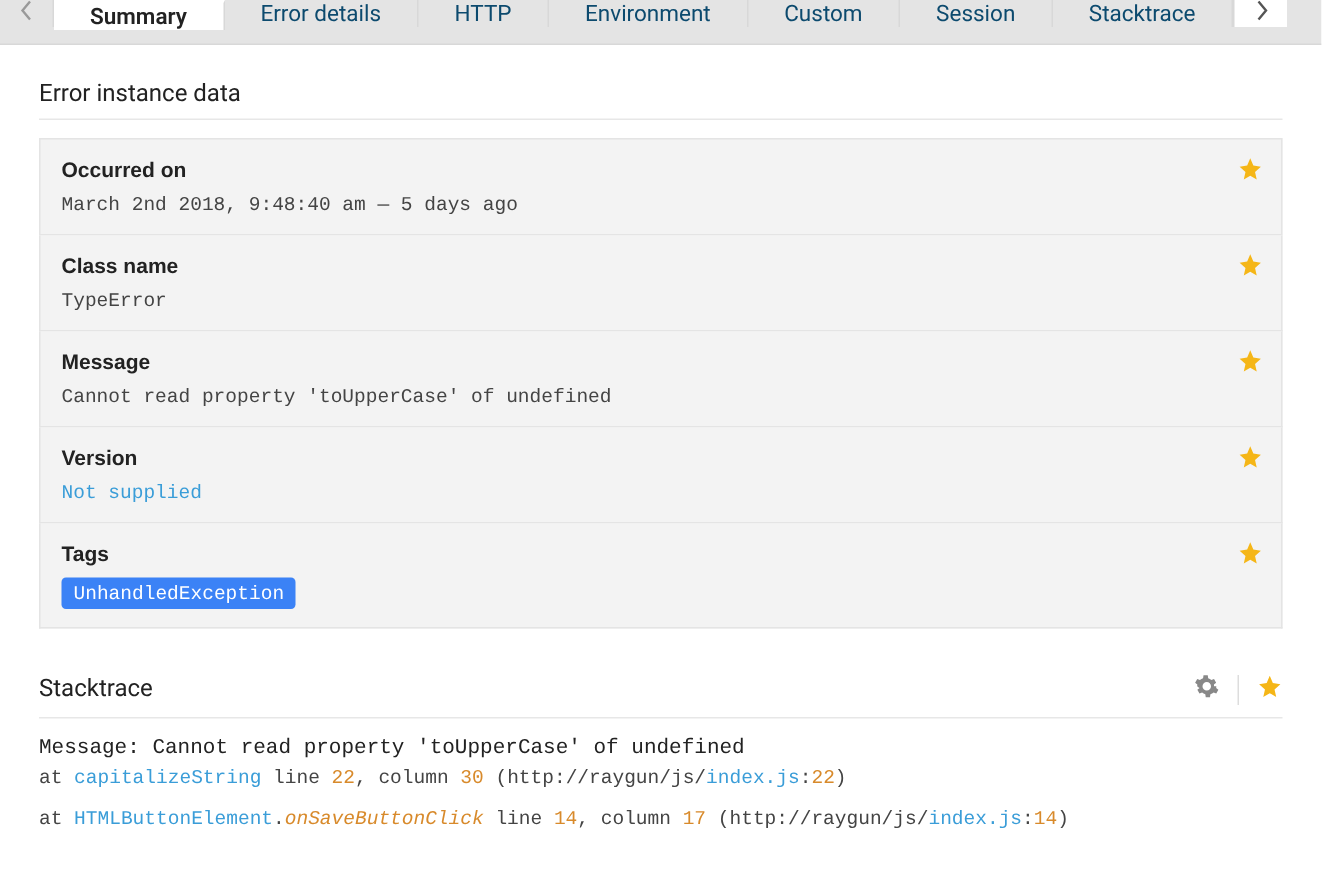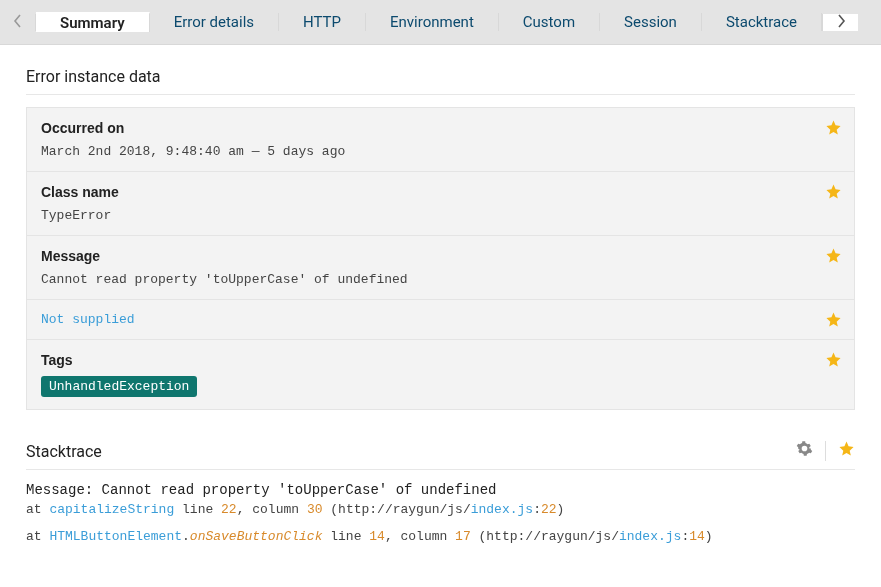--- a/index.html
+++ b/index.html
@@ -7,22 +7,22 @@
       font-family: -apple-system, BlinkMacSystemFont, "Segoe UI", Roboto, sans-serif;
       background: #fff;
       font-size: 14px;
       color: #333;
       width: 881px;
     }
     .tab-bar {
       display: flex;
       background: #e4e4e4;
       border-bottom: 1px solid #d8d8d8;
-      height: 45px;
-      align-items: center;
+      height: 30px;
+      align-items: flex-start;
     }
     .tab-nav-btn {
       width: 36px;
       display: flex;
       align-items: center;
       justify-content: center;
       border-right: 1px solid #d8d8d8;
       color: #999;
       cursor: pointer;
       background: #e4e4e4;
@@ -47,21 +47,21 @@
       font-weight: 600;
       color: #222;
       border-top: 2px solid #fff;
     }
     .content {
       padding: 22px 26px;
     }
     .section-header {
       display: flex;
       justify-content: space-between;
-      align-items: flex-end;
+      align-items: flex-start;
       font-size: 16px;
       color: #222;
       padding-bottom: 8px;
       border-bottom: 1px solid #e7e7e7;
       margin-bottom: 12px;
       font-weight: 400;
     }
     .section-header-actions {
       display: flex;
       gap: 12px;
@@ -101,21 +101,21 @@
       font-family: "SFMono-Regular", Consolas, "Liberation Mono", Menlo, monospace;
       font-size: 13px;
       color: #444;
     }
     .data-value.link {
       color: #3a9dd8;
       cursor: pointer;
     }
     .tag-pill {
       display: inline-block;
-      background: #0f766e;
+      background: #3b82f6;
       color: #fff;
       padding: 3px 8px;
       border-radius: 3px;
       font-family: "SFMono-Regular", Consolas, "Liberation Mono", Menlo, monospace;
       font-size: 13px;
     }
     .stacktrace-msg {
       font-family: "SFMono-Regular", Consolas, "Liberation Mono", Menlo, monospace;
       font-size: 14px;
       color: #222;
@@ -213,20 +213,21 @@
       <div class="data-label">Message</div>
       <div class="data-value">Cannot read property 'toUpperCase' of undefined</div>
     </div>
 
     <div class="data-panel">
       <span class="star star-icon">
         <svg viewBox="0 0 24 24">
             <path fill="#f5b617" d="M12 2l2.9 6.9L22 10l-5.5 5 1.6 7L12 18.5 5.9 22l1.6-7L2 10l7.1-1.1z"></path>
           </svg>
       </span>
+      <div class="data-label">Version</div>
       <div class="data-value link">Not supplied</div>
     </div>
 
     <div class="data-panel">
       <span class="star star-icon">
         <svg viewBox="0 0 24 24">
             <path fill="#f5b617" d="M12 2l2.9 6.9L22 10l-5.5 5 1.6 7L12 18.5 5.9 22l1.6-7L2 10l7.1-1.1z"></path>
           </svg>
       </span>
       <div class="data-label">Tags</div>

